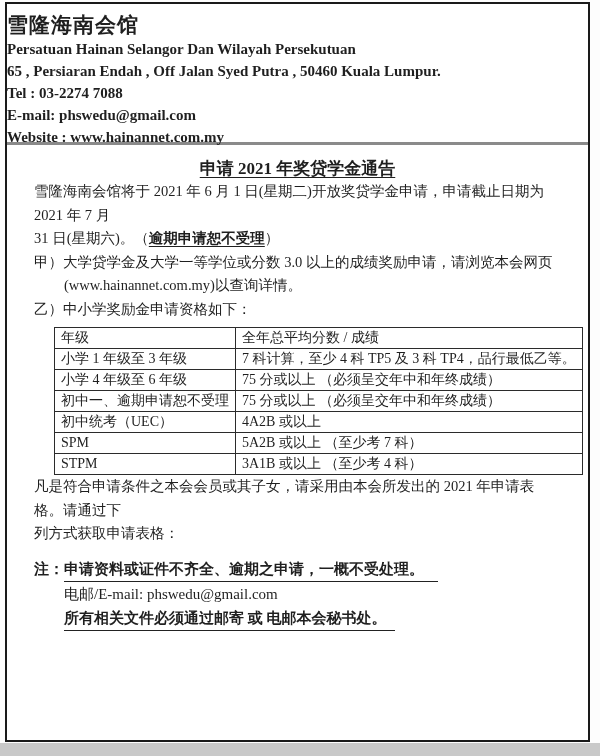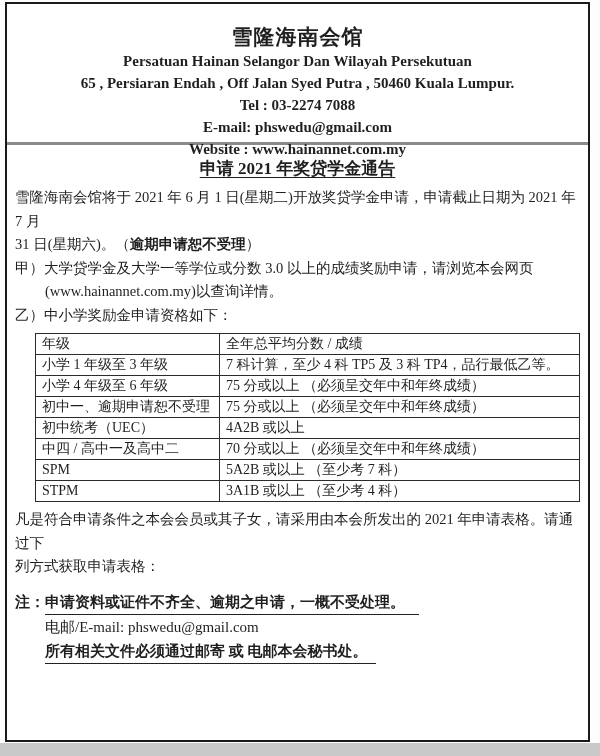--- a/index.html
+++ b/index.html
@@ -17,42 +17,41 @@
     background: #ffffff;
     box-sizing: border-box;
     overflow: hidden;
   }
   .scan-edge {
     position: absolute; left: 0; top: 743px; width: 600px; height: 13px;
     background: #c9c9c9;
   }
   
   .doc-header {
-    text-align: center;
-    padding-top: 20px;
+    padding-top: 8px;
     height: 141px;
     box-sizing: border-box;
     border-bottom: 3px solid #8a8a8a;
     font-weight: bold;
   }
   .org-cn { font-size: 21px; line-height: 26px; letter-spacing: 1px; }
   .hline  { font-size: 15px; line-height: 22px; }
   
-  .doc-body { padding: 0 8px; font-size: 14.5px; }
+  .doc-body { padding: 0 27px; font-size: 14.5px; }
   .title {
     text-align: center; font-weight: bold; font-size: 17px;
     margin-top: 12px;
     text-decoration: underline; text-underline-offset: 3px;
   }
-  .para { margin-top: 6px; }
+  .para { }
   .pline { line-height: 23.5px; }
   .b { font-weight: normal; margin-top: 36px; }
   .u {
     font-weight: bold;
-    text-underline-offset: 3px;
+    text-decoration: underline; text-underline-offset: 3px;
   }
   .indent { padding-left: 30px; }
   
   table { border-collapse: collapse; margin: 6px 0 0 20px; }
   td {
     border: 1.5px solid #2b2b2b;
     font-size: 14px; height: 20px; line-height: 18px;
     padding: 0 6px; white-space: nowrap;
   }
   .c1 { width: 172px; }
@@ -128,24 +127,20 @@
         </tr>
         <tr>
           <td class="c1">初中一、逾期申请恕不受理</td>
           <td class="c2">75 分或以上 （必须呈交年中和年终成绩）</td>
         </tr>
         <tr>
           <td class="c1">初中统考（UEC）</td>
           <td class="c2">4A2B 或以上</td>
         </tr>
         <tr>
-          <td class="c1">中四 / 高中一及高中二</td>
-          <td class="c2">70 分或以上 （必须呈交年中和年终成绩）</td>
-        </tr>
-        <tr>
           <td class="c1">SPM</td>
           <td class="c2">5A2B 或以上 （至少考 7 科）</td>
         </tr>
         <tr>
           <td class="c1">STPM</td>
           <td class="c2">3A1B 或以上 （至少考 4 科）</td>
         </tr>
       </tbody>
         </table>
 

